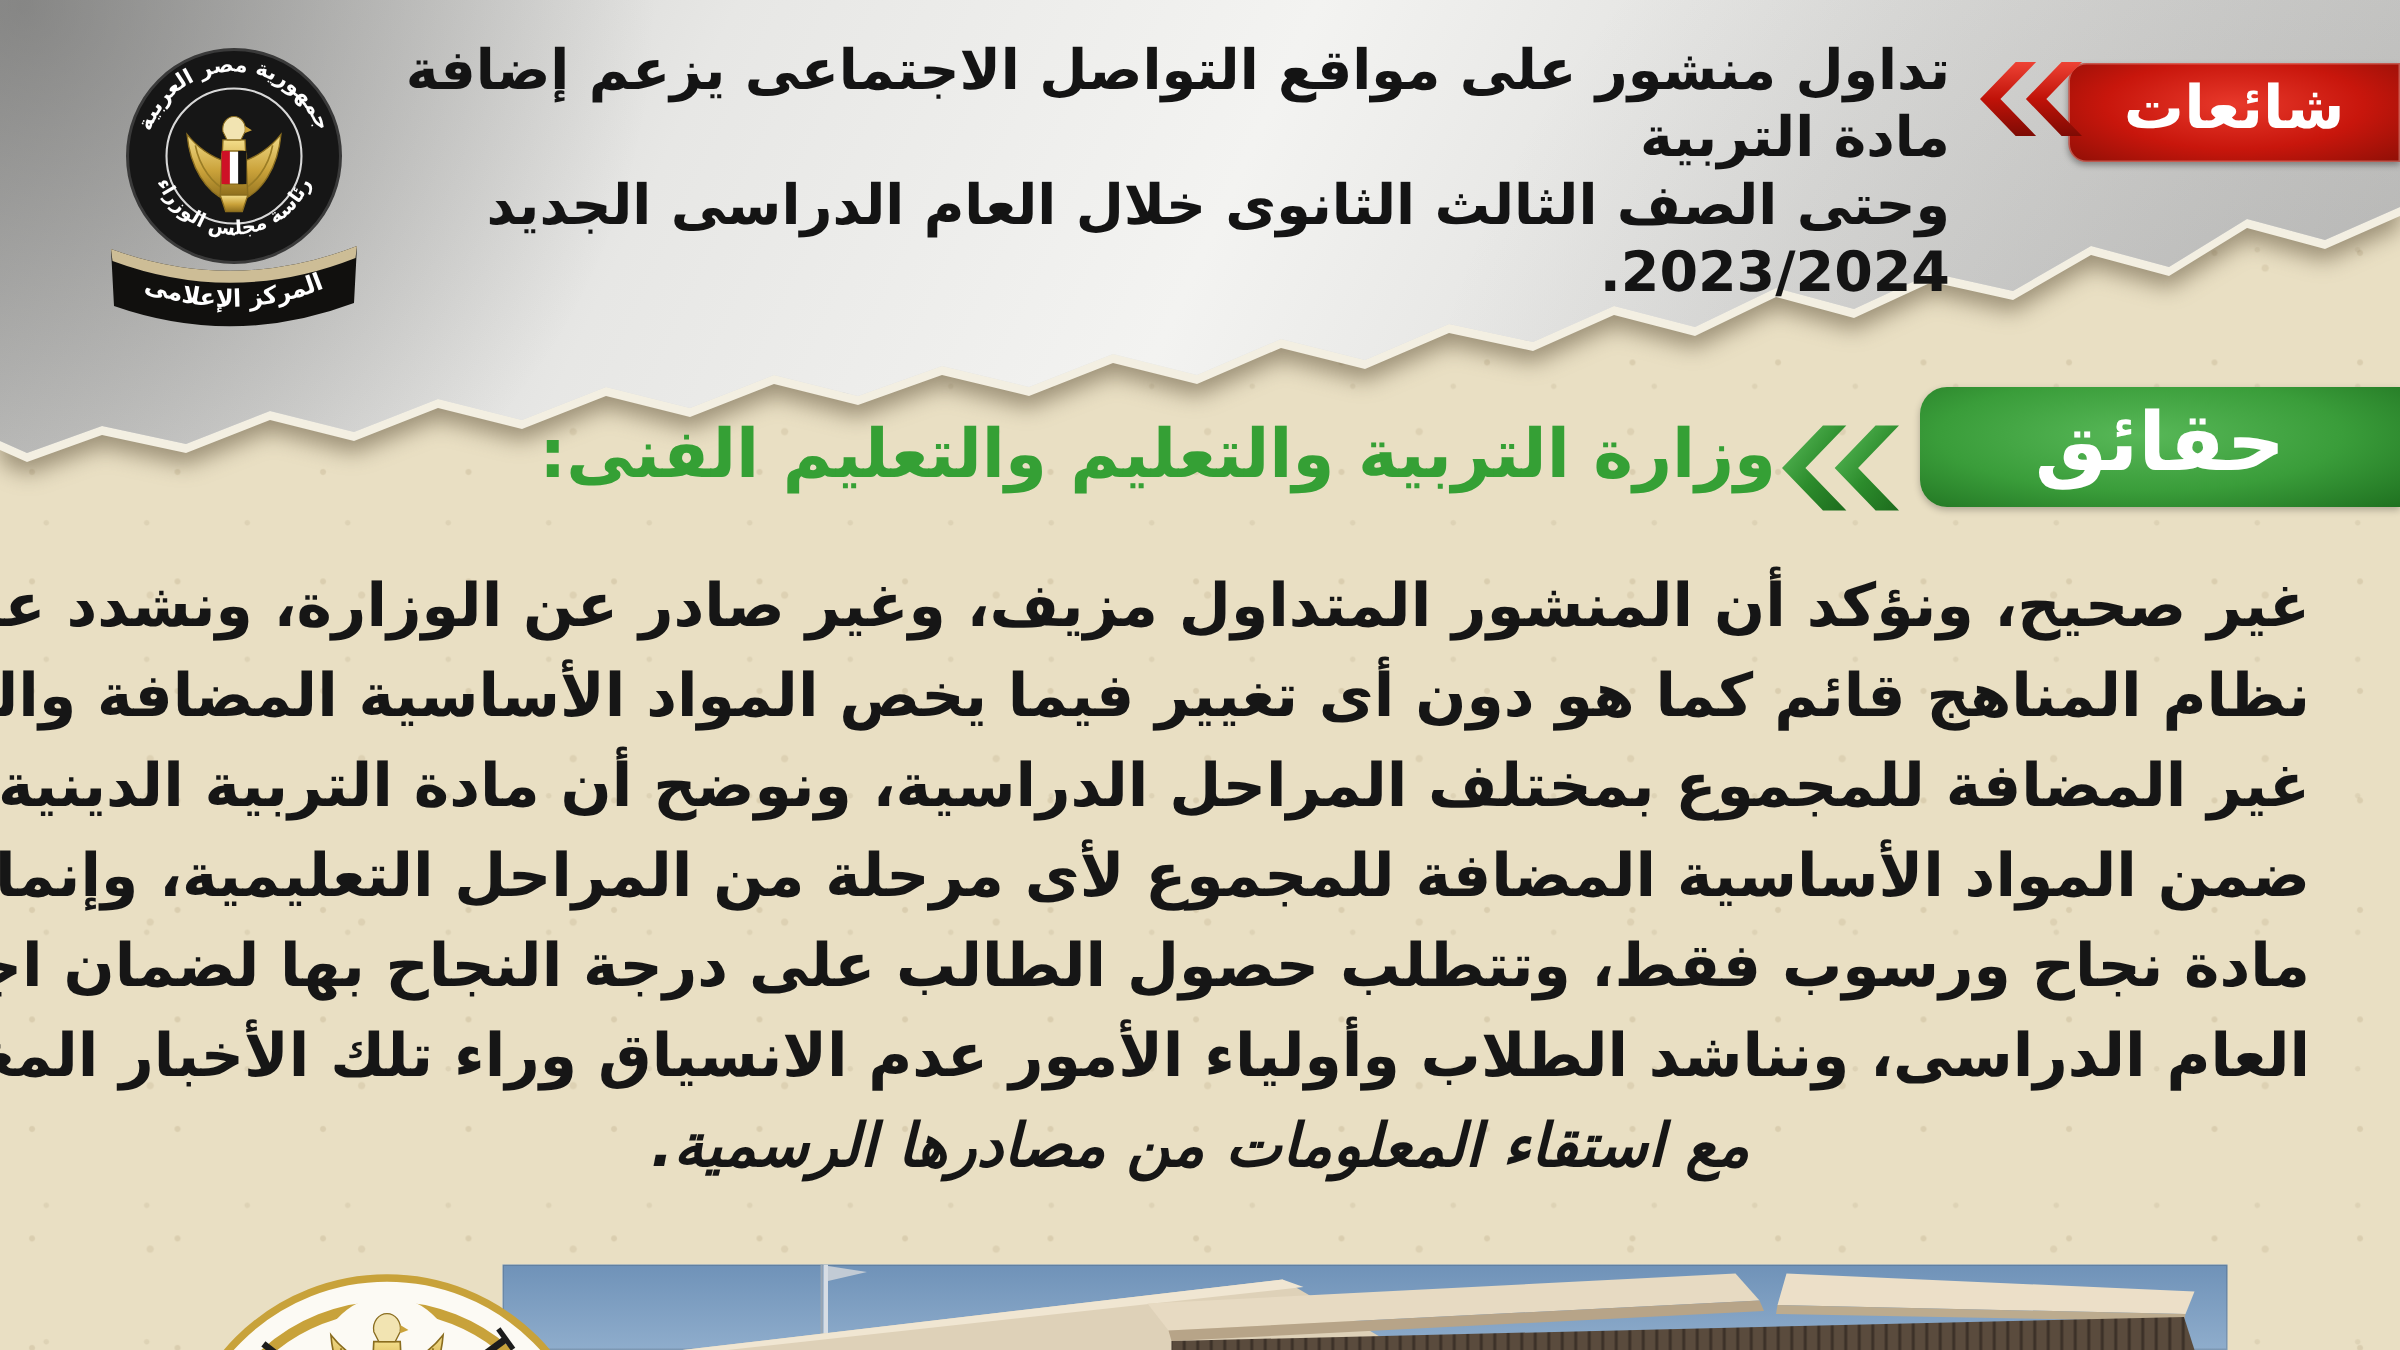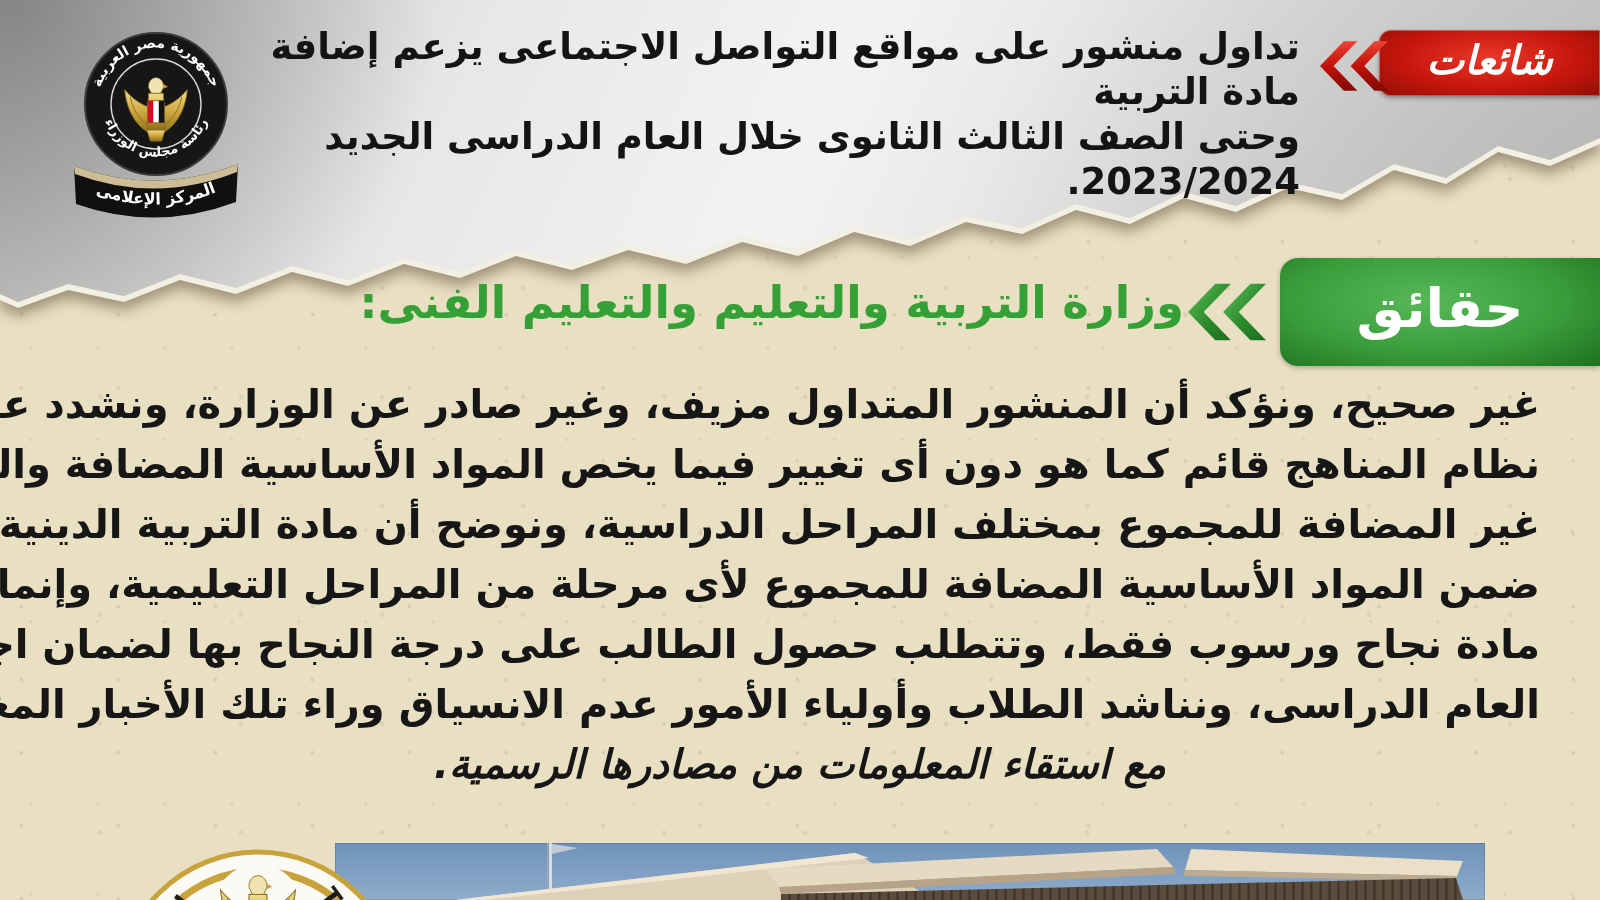--- a/index.html
+++ b/index.html
@@ -32,37 +32,37 @@
       radial-gradient(circle at 1% 1%, rgba(55,55,55,.42), transparent 26%),
       radial-gradient(circle at 99% 120%, rgba(90,90,90,.25), transparent 40%),
       linear-gradient(115deg,#bebebc 0%,#e7e7e5 28%,#f3f3f1 50%,#dddddb 72%,#c6c6c4 100%),
       radial-gradient(circle at 33% 40%, rgba(90,90,90,.14) 1.8px, transparent 2.6px),
       radial-gradient(circle at 76% 22%, rgba(90,90,90,.12) 2.2px, transparent 3px);
     background-size:auto,auto,auto,89px 77px,131px 103px;
   }
 
   
   .rumor-badge {
-    position:absolute; top:30px; right:0; width:221px; height:66px;
+    position:absolute; top:42px; right:0; width:221px; height:66px;
     border-radius:12px 0 0 12px;
     background:radial-gradient(ellipse at 50% 42%, #e8392b 0%, #c8160c 55%, #8f0f06 100%);
     box-shadow:0 2px 4px rgba(0,0,0,.35), inset 0 0 0 1px rgba(255,220,210,.35);
     display:flex; align-items:center; justify-content:center;
-    color:#fff; font-weight:bold; font-size:40px; padding-bottom:6px;font-style:italic;
+    color:#fff; font-weight:bold; font-size:40px; padding-bottom:6px;
   }
   .rumor-chevrons { position:absolute; top:38px; right:212px; }
   .rumor-text {
     position:absolute; top:24px; right:300px; width:1030px;
     direction:rtl; text-align:right;
     color:#141414; font-weight:bold; font-size:37px; line-height:45px;
   }
 
   
   .facts-badge {
-    position:absolute; top:258px; right:0; width:320px; height:108px;
+    position:absolute; top:258px; right:0; width:320px; height:80px;
     border-radius:18px 0 0 18px;
     background:radial-gradient(ellipse at 46% 40%, #58b858 0%, #3a9d3a 55%, #1f7120 100%);
     box-shadow:0 2px 5px rgba(0,0,0,.25);
     display:flex; align-items:center; justify-content:center;
     color:#fff; font-weight:bold; font-size:54px; padding-bottom:8px;
   }
   .facts-chevrons { position:absolute; top:274px; right:334px; }
   .facts-heading {
     position:absolute; top:276px; right:416px;
     direction:rtl; white-space:nowrap;

